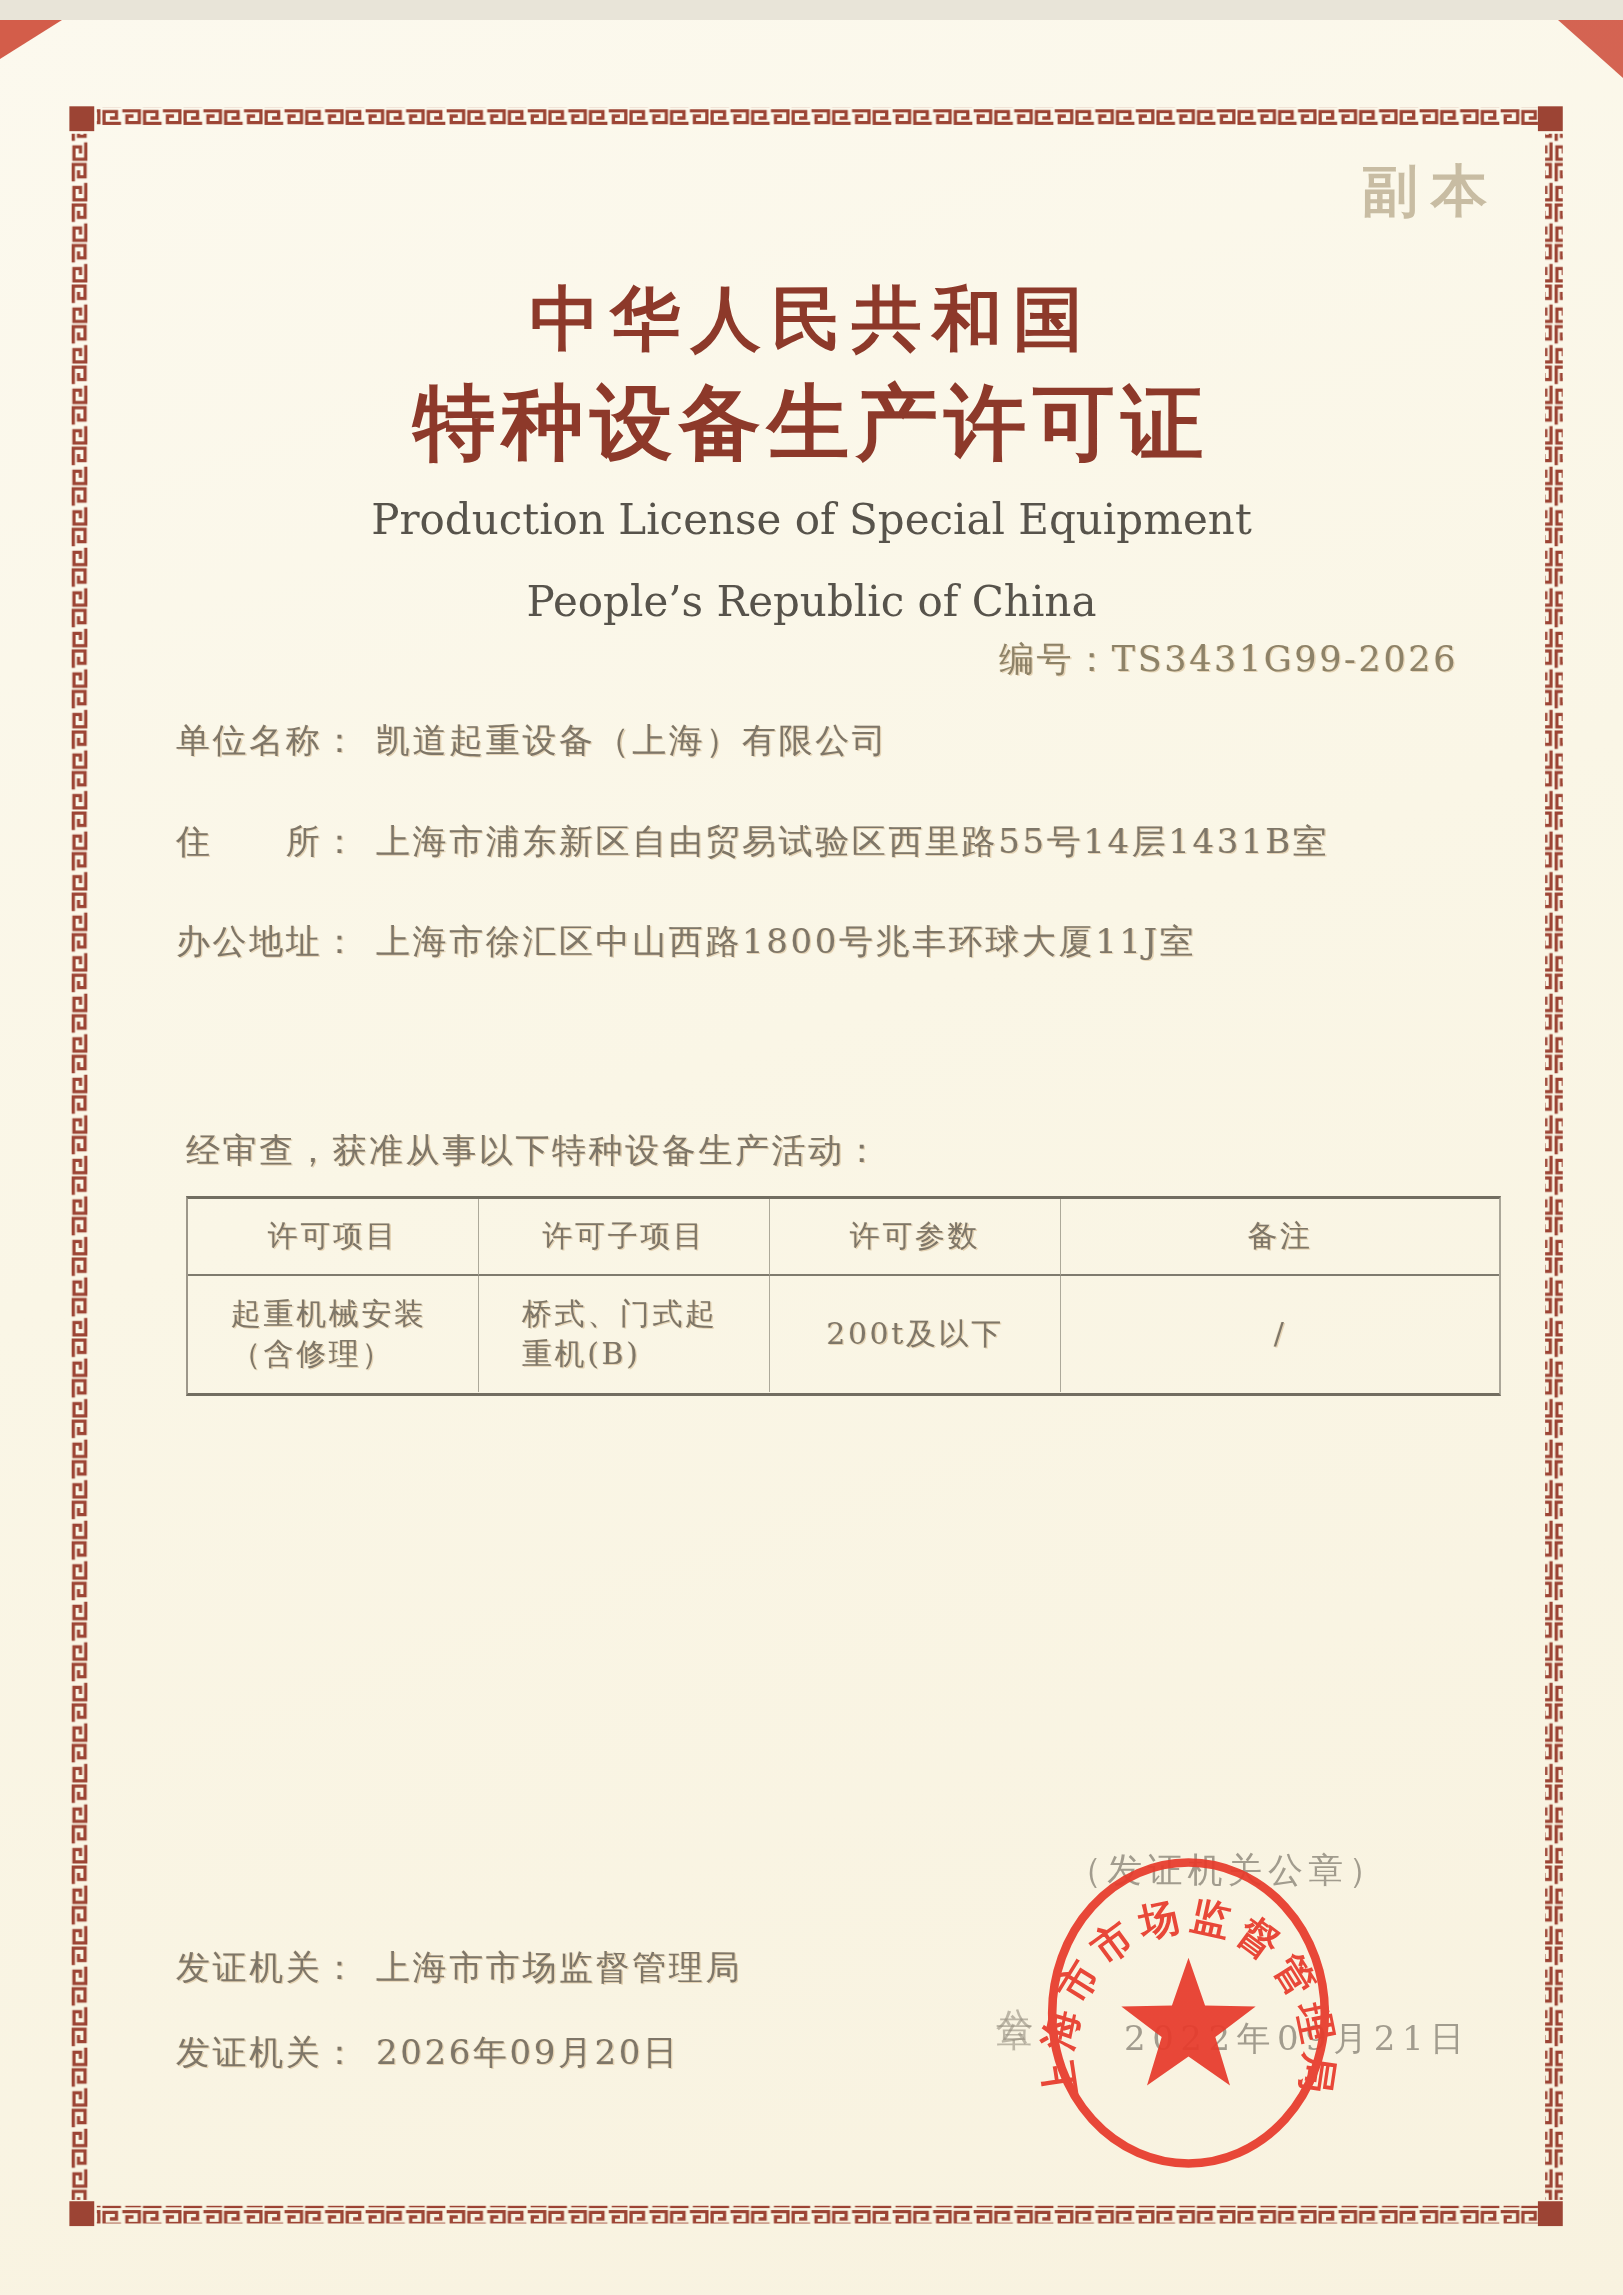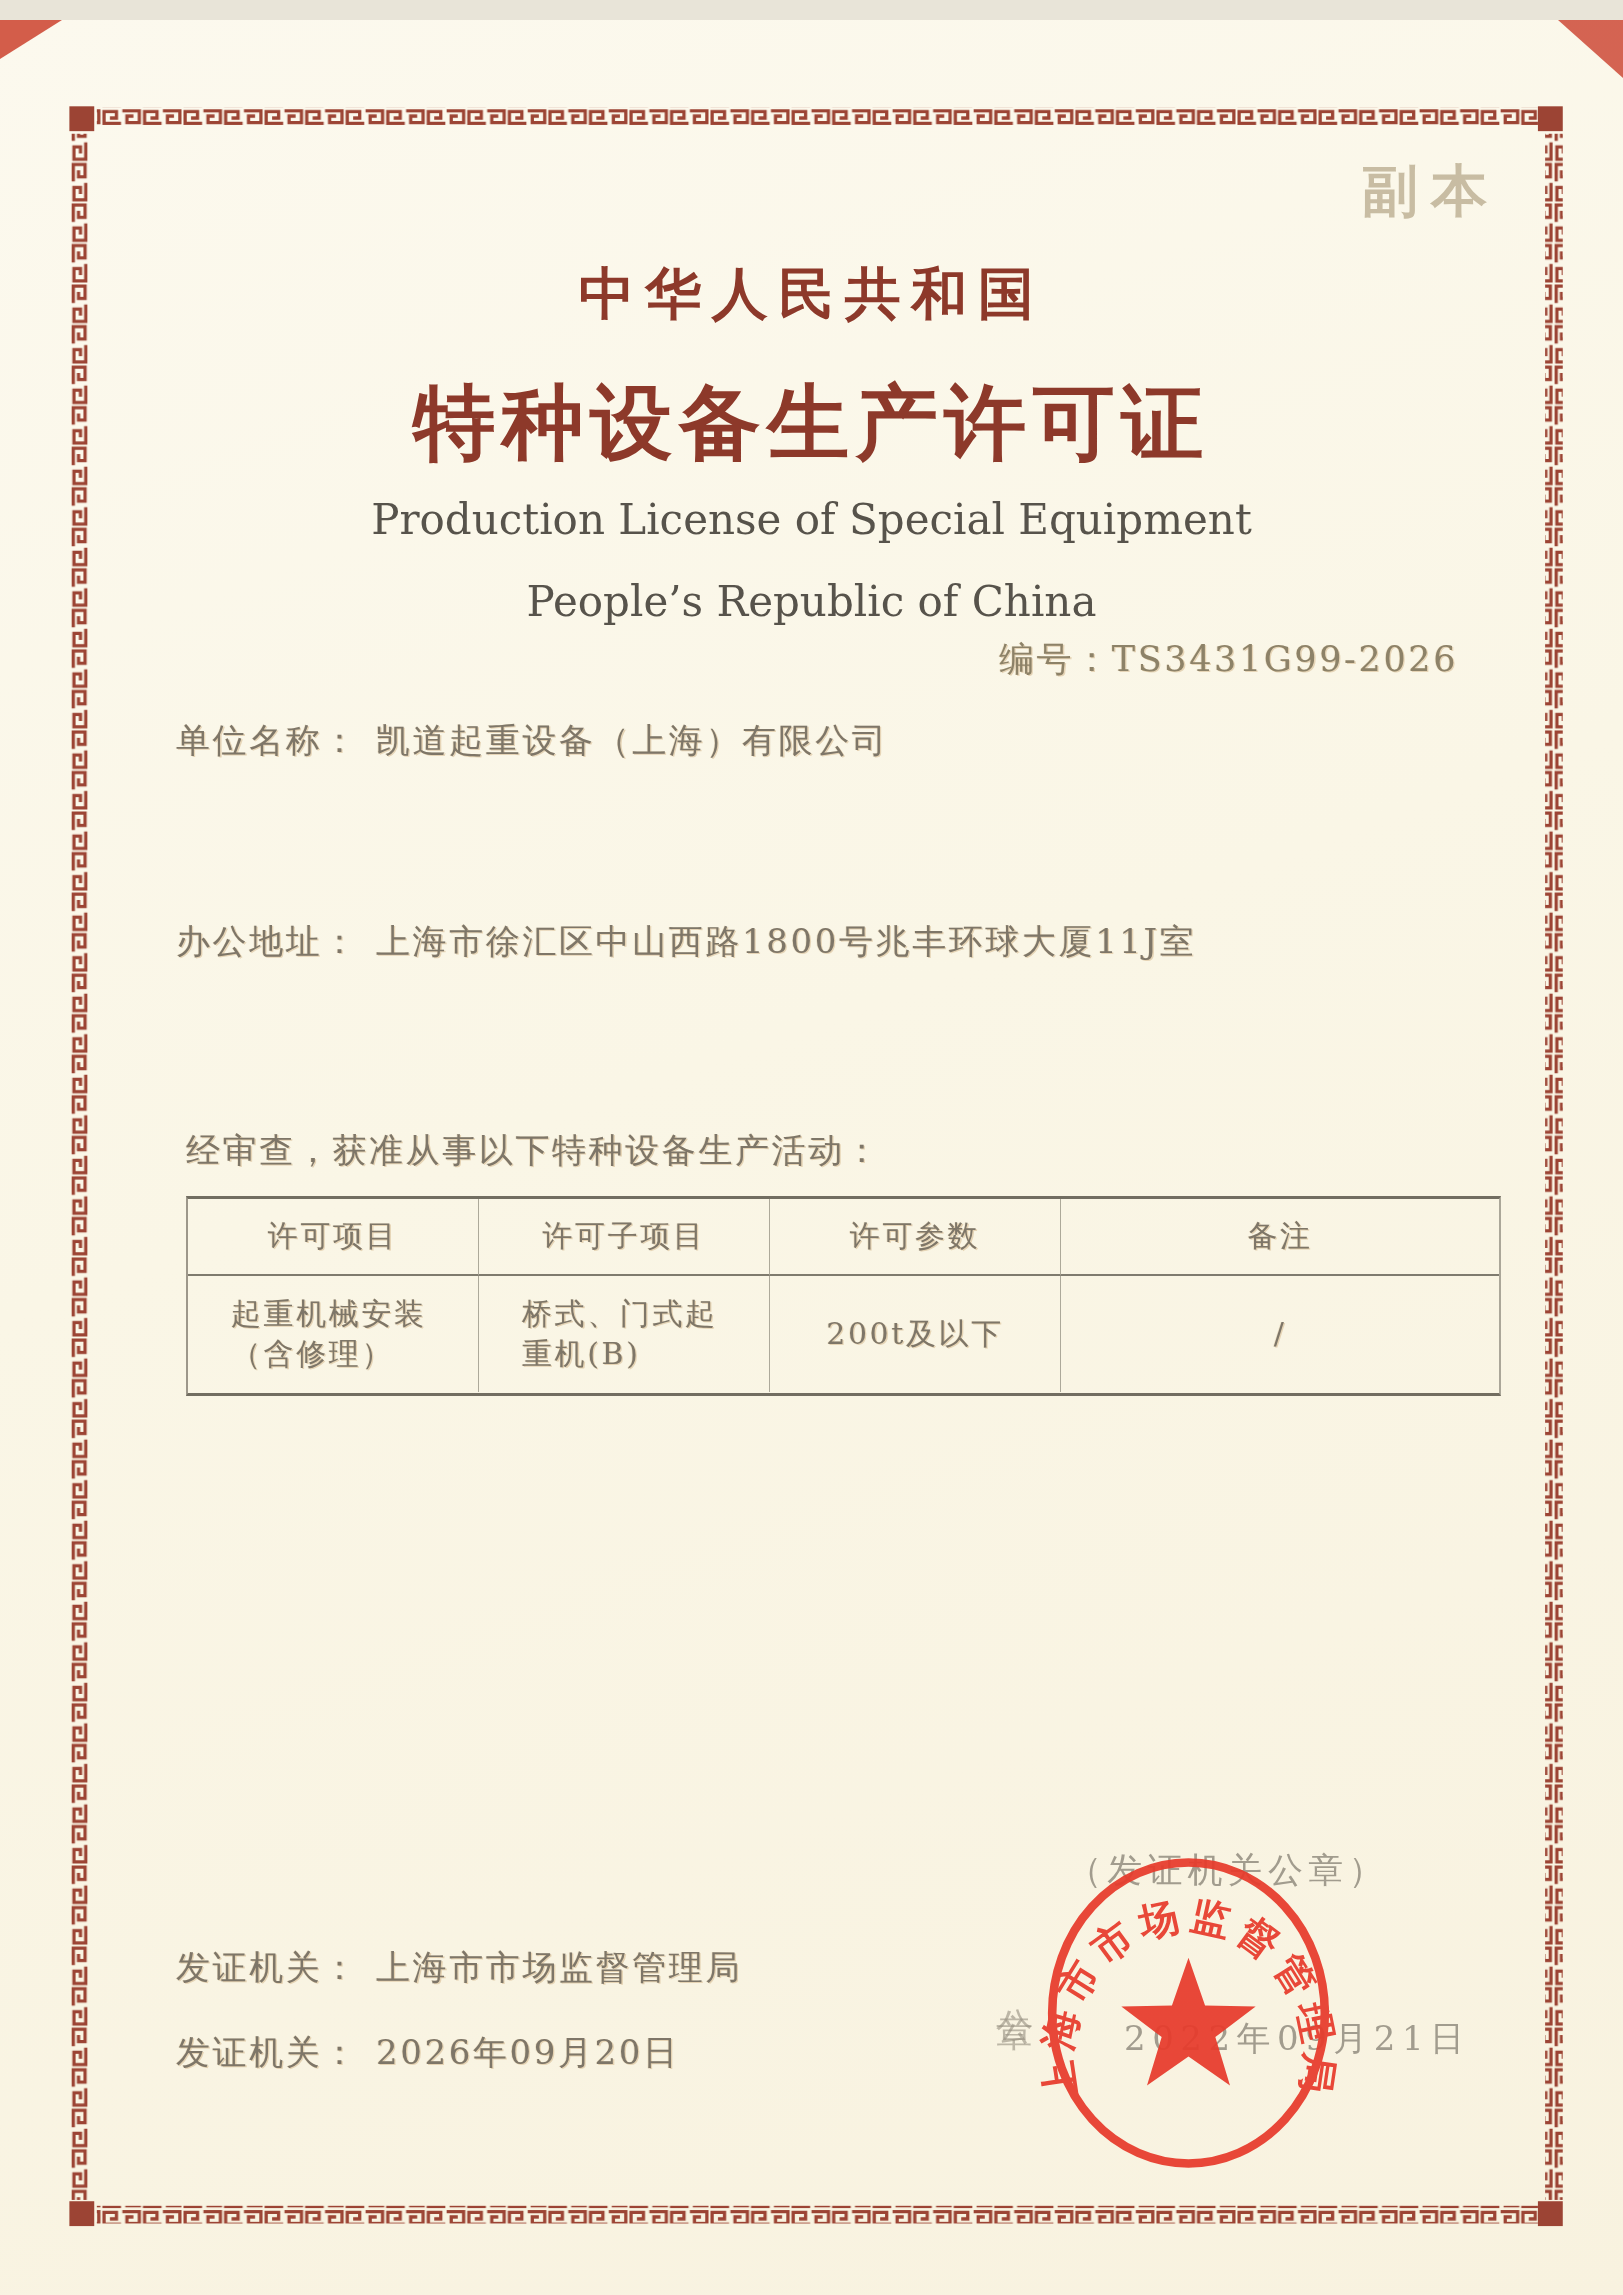--- a/index.html
+++ b/index.html
@@ -16,21 +16,21 @@
   
   .corner-tl{left:0;top:0;width:0;height:0;
     border-left:62px solid rgba(201,58,38,.82);border-bottom:39px solid transparent;}
   .corner-tr{right:0;top:0;width:0;height:0;
     border-right:65px solid rgba(201,58,38,.78);border-bottom:58px solid transparent;}
   
   .copy-mark{left:1362px;top:134px;font-size:56px;font-weight:bold;
     letter-spacing:13px;color:rgba(158,140,104,.55);filter:blur(0.3px);}
   
   .title-cn{color:#8d392a;font-weight:bold;}
-  .title-cn1{top:237px;font-size:56px;letter-spacing:10.5px;}
+  .title-cn1{top:253px;font-size:70px;letter-spacing:10.5px;}
   .title-cn2{top:349px;font-size:82px;letter-spacing:6.5px;}
   .title-en{color:#57534b;font-size:42px;}
   .title-en1{top:475px;}
   .title-en2{top:557px;}
   
   .faded{color:#7e7668;letter-spacing:2.6px;filter:blur(0.3px);
     text-shadow:1.3px 1.3px 0 rgba(196,158,102,.38),-0.7px 0 0 rgba(196,158,102,.22);}
   .serial{left:999px;top:616px;font-size:35px;color:#8d8268;}
   .fieldline{left:176px;font-size:34px;white-space:nowrap;}
   .fieldline .lbl{margin-right:17px;}
@@ -99,20 +99,23 @@
   <div class="abs center title-en title-en1">Production License of Special Equipment</div>
   <div class="abs center title-en title-en2">People’s Republic of China</div>
 
   <div class="abs faded serial">
     <span class="lbl">编号：</span><span>TS3431G99-2026</span>
   </div>
 
   <div class="abs faded fieldline f1">
     <span class="lbl">单位名称：</span><span>凯道起重设备（上海）有限公司</span>
   </div>
+  <div class="abs faded fieldline f2">
+    <span class="lbl">住　　所：</span><span>上海市浦东新区自由贸易试验区西里路55号14层1431B室</span>
+  </div>
   <div class="abs faded fieldline f3">
     <span class="lbl">办公地址：</span><span>上海市徐汇区中山西路1800号兆丰环球大厦11J室</span>
   </div>
 
   <div class="abs faded intro">经审查，获准从事以下特种设备生产活动：</div>
 
   <div class="abs faded ltable">
     <div class="hdr">许可项目</div>
     <div class="hdr">许可子项目</div>
     <div class="hdr">许可参数</div>

